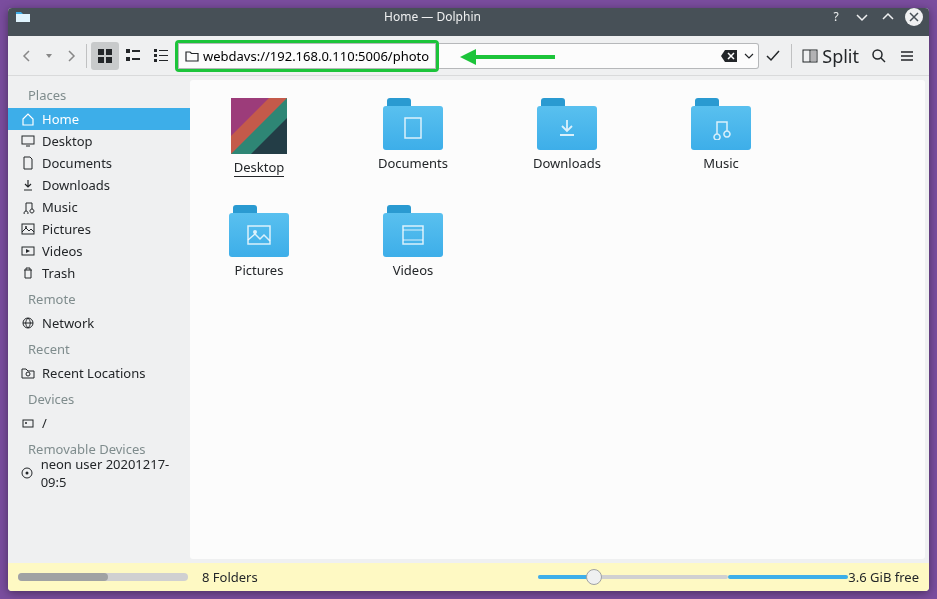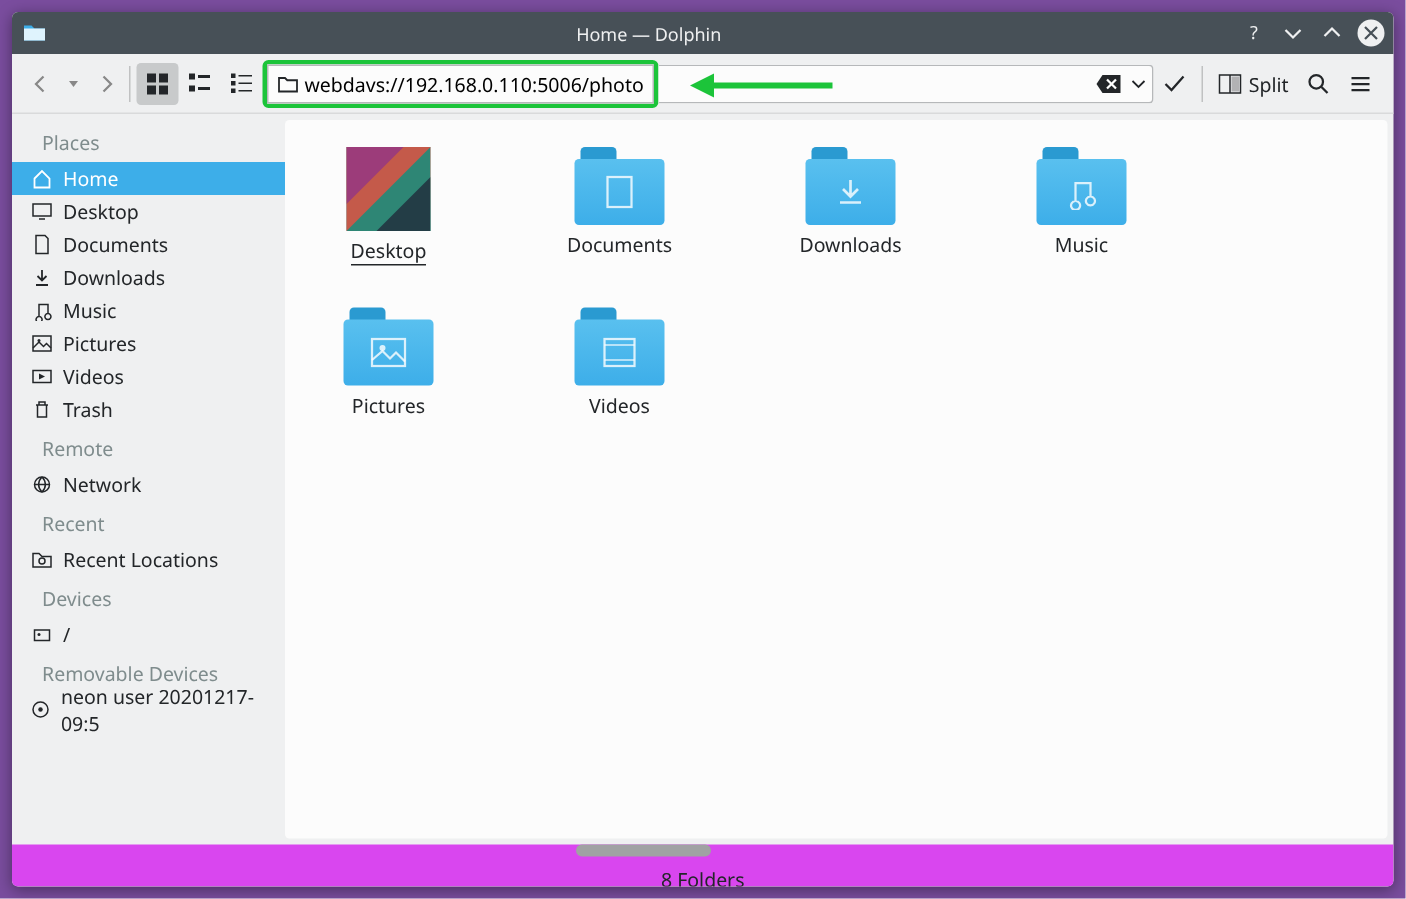--- a/index.html
+++ b/index.html
@@ -1,20 +1,20 @@
 <!DOCTYPE html>
 <html><head>
 <meta charset="utf-8">
 <style>
 * { margin: 0; padding: 0; box-sizing: border-box; font-family: "Noto Sans", "Segoe UI", Arial, sans-serif; }
 body { background: #7a4d9e; width: 937px; height: 599px; position: relative; overflow: hidden; }
 
 .window { position: absolute; left: 8px; top: 8px; right: 8px; bottom: 8px; background: #eff0f1; border-radius: 4px; box-shadow: 0 2px 10px rgba(0,0,0,0.4); display: flex; flex-direction: column; overflow: hidden; }
 
-.titlebar { height: 28px; background: #475057; color: #eff0f1; display: flex; align-items: center; padding: 0 6px; font-size: 12px; }
+.titlebar { height: 28px; background: #475057; color: #eff0f1; display: flex; align-items: flex-start; padding: 0 6px; font-size: 12px; }
 .title-icon { width: 18px; height: 18px; margin-right: 6px; display: flex; align-items: center; justify-content: center; }
 .title-text { flex: 1; text-align: center; }
 .win-controls { display: flex; gap: 8px; align-items: center; }
 .win-btn { width: 18px; height: 18px; display: flex; align-items: center; justify-content: center; color: #eff0f1; cursor: pointer; }
 .win-close { background: #eff0f1; color: #475057; border-radius: 50%; }
 
 .toolbar { height: 40px; background: #eff0f1; display: flex; align-items: center; padding: 4px 8px; gap: 0; border-bottom: 1px solid #d9dadb; }
 .nav-btn { width: 22px; height: 28px; display: flex; align-items: center; justify-content: center; color: #888; border-radius: 3px; }
 .toolbar-sep { width: 1px; height: 24px; background: #c0c1c2; margin: 0 4px; }
 .view-btn { width: 28px; height: 28px; display: flex; align-items: center; justify-content: center; border-radius: 3px; color: #232629; }
@@ -38,21 +38,21 @@
 .content { flex: 1; margin: 4px 4px 4px 0; background: #fcfcfc; border-radius: 3px; display: flex; flex-wrap: wrap; align-content: flex-start; padding: 18px 20px; gap: 28px 56px; }
 .folder-item { width: 98px; display: flex; flex-direction: column; align-items: center; gap: 4px; cursor: pointer; }
 .folder-icon { width: 60px; height: 52px; position: relative; }
 .folder-icon .tab { position: absolute; top: 0; left: 4px; width: 24px; height: 10px; background: #2a9ad1; border-radius: 3px 3px 0 0; }
 .folder-icon .body { position: absolute; top: 8px; left: 0; right: 0; bottom: 0; background: linear-gradient(#59c0ef, #3daee9); border-radius: 3px; display:flex; align-items:center; justify-content:center; color:rgba(255,255,255,0.8); }
 .folder-label { font-size: 13px; color: #232629; text-align: center; }
 .folder-label.sel { border-bottom: 1px solid #232629; }
 
 .desktop-icon { width:56px; height:56px; background: linear-gradient(135deg,#9c3c7a 0,#c45a4a 50%,#2e8675 100%); }
 
-.statusbar { height: 28px; background: #d946ef; display: flex; align-items: center; padding: 0 10px; font-size: 13px; color: #232629; gap: 14px; flex-direction: column; }
+.statusbar { height: 28px; background: #fef9c3; display: flex; align-items: center; padding: 0 10px; font-size: 13px; color: #232629; gap: 14px; }
 .scrollbar-h { width: 170px; height: 8px; background: #d0d0d1; border-radius: 4px; position: relative; }
 .scrollbar-h .thumb { position: absolute; left: 0; width: 90px; height: 8px; background: #a0a2a3; border-radius: 4px; }
 .zoom { flex:1; display:flex; justify-content:flex-end; align-items:center; }
 .zoom-track { width: 190px; height: 4px; background: #d0d0d1; border-radius: 2px; position: relative; }
 .zoom-track .fill { position:absolute; left:0; width:55px; height:4px; background:#3daee9; border-radius:2px; }
 .zoom-track .handle { position:absolute; left:48px; top:-6px; width:16px; height:16px; background:#eff0f1; border:1px solid #a0a2a3; border-radius:50%; }
 .freespace-bar { width:120px; height:4px; background:#3daee9; border-radius:2px; }
 
 svg { display:block; }
 </style>
@@ -168,21 +168,21 @@
           <path d="M2 8 L6 12 L14 3" stroke="#232629" stroke-width="1.5" fill="none"></path>
         </svg>
       </span>
     <div class="toolbar-sep"></div>
     <span class="view-btn" style="width:auto; padding:0 6px; gap:4px; display:flex; align-items:center;">
       <svg width="16" height="16" viewBox="0 0 16 16">
           <rect x="1" y="2" width="14" height="12" stroke="#232629" fill="none"></rect>
           <line x1="8" y1="2" x2="8" y2="14" stroke="#232629"></line>
           <rect x="9" y="3" width="5" height="10" fill="#232629" opacity="0.3"></rect>
         </svg>
-      <span style="font-size:13px">Split</span>
+      <span style="font-size:18px">Split</span>
     </span>
     <span class="view-btn">
         <svg width="16" height="16" viewBox="0 0 16 16">
           <circle cx="6.5" cy="6.5" r="4.5" stroke="#232629" stroke-width="1.5" fill="none"></circle>
           <line x1="10" y1="10" x2="14" y2="14" stroke="#232629" stroke-width="1.5"></line>
         </svg>
       </span>
     <span class="view-btn">
         <svg width="16" height="16" viewBox="0 0 16 16">
           <line x1="2" y1="4" x2="14" y2="4" stroke="#232629" stroke-width="1.5"></line>

